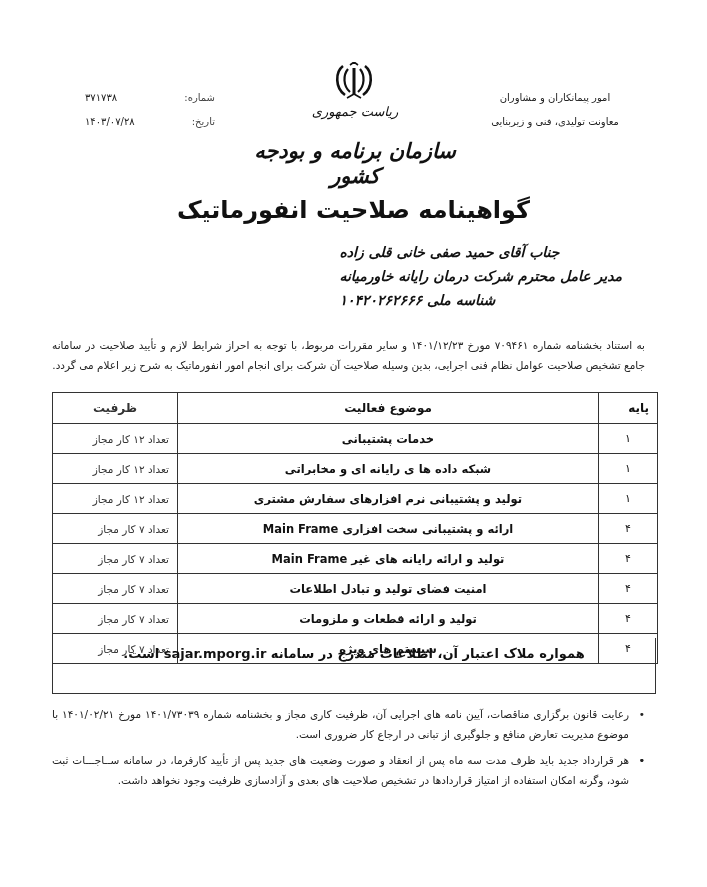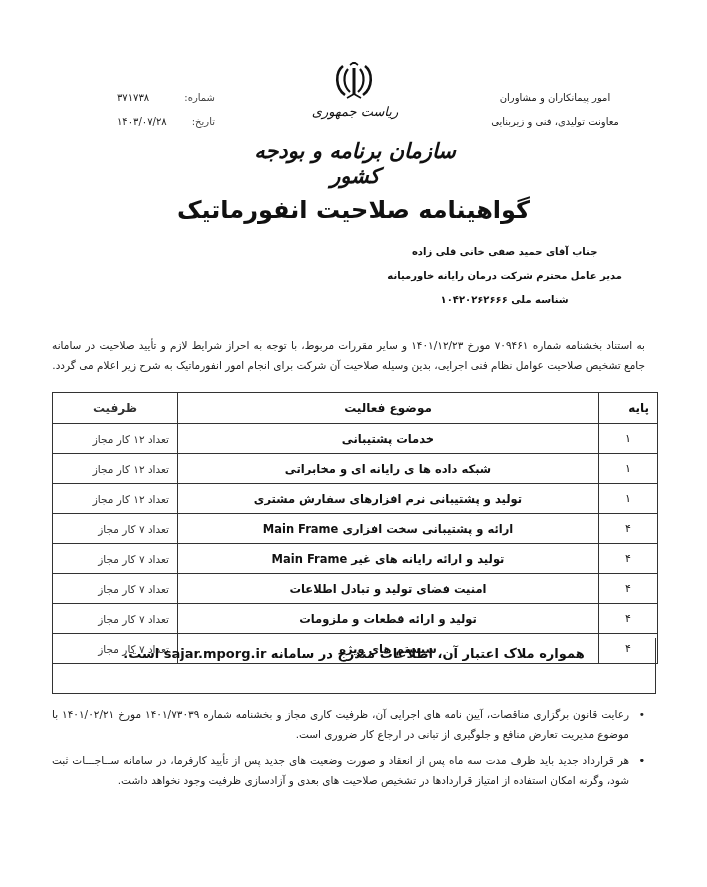--- a/index.html
+++ b/index.html
@@ -4,27 +4,27 @@
 <style>
   html, body { margin: 0; padding: 0; background: #ffffff; }
   body { width: 707px; height: 887px; position: relative; overflow: hidden; font-family: "DejaVu Sans", sans-serif; color: #111; }
   .page { position: absolute; left: 0; top: 0; width: 707px; height: 887px; direction: rtl; }
 
   
   .hdr-right { position: absolute; right: 62px; top: 86px; width: 180px; text-align: center; font-size: 10px; color: #222; line-height: 24px; }
   .hdr-left { position: absolute; left: 85px; top: 86px; width: 130px; font-size: 10px; color: #222; line-height: 24px; }
   .hdr-left .row { display: flex; justify-content: space-between; direction: rtl; }
   .hdr-left .lbl { width: 45px; text-align: right; color: #444; }
-  .hdr-left .val { text-align: right; direction: ltr; margin-left: 32px; }
+  .hdr-left .val { text-align: right; direction: ltr; }
   .emblem { position: absolute; left: 333px; top: 62px; width: 42px; height: 38px; }
   .org-sub { position: absolute; left: 280px; top: 104px; width: 150px; text-align: center; font-family: "DejaVu Serif", serif; font-style: italic; font-size: 13px; }
   .org-main { position: absolute; left: 250px; top: 138px; width: 210px; text-align: center; font-family: "DejaVu Serif", serif; font-style: italic; font-weight: bold; font-size: 21px; }
 
   .title { position: absolute; left: 0; right: 0; top: 196px; text-align: center; font-size: 24px; font-weight: bold; font-family: "DejaVu Sans", sans-serif; }
-  .addr { position: absolute; right: 85px; top: 240px; font-size: 10px; font-weight: bold; line-height: 24px; text-align: center; }
+  .addr { position: absolute; right: 85px; top: 240px; font-size: 14px; font-weight: bold; line-height: 24px; text-align: left; font-style: italic; }
 
   .intro { position: absolute; right: 62px; left: 52px; top: 335px; font-size: 10.5px; line-height: 20px; color: #222; text-align: justify; }
 
   table.activities { position: absolute; left: 52px; top: 392px; width: 606px; border-collapse: collapse; direction: rtl; font-size: 11px; }
   table.activities td, table.activities th { border: 1px solid #333; height: 29px; padding: 0 8px; }
   table.activities th { font-weight: bold; font-size: 12px; text-align: center; height: 30px; }
   table.activities th.col-base { text-align: right; }
   .c-base { width: 42px; text-align: center; }
   .c-cap { width: 108px; text-align: right; color: #333; font-size: 10.5px; }
   .c-act { text-align: center; font-weight: bold; font-size: 11.5px; }

